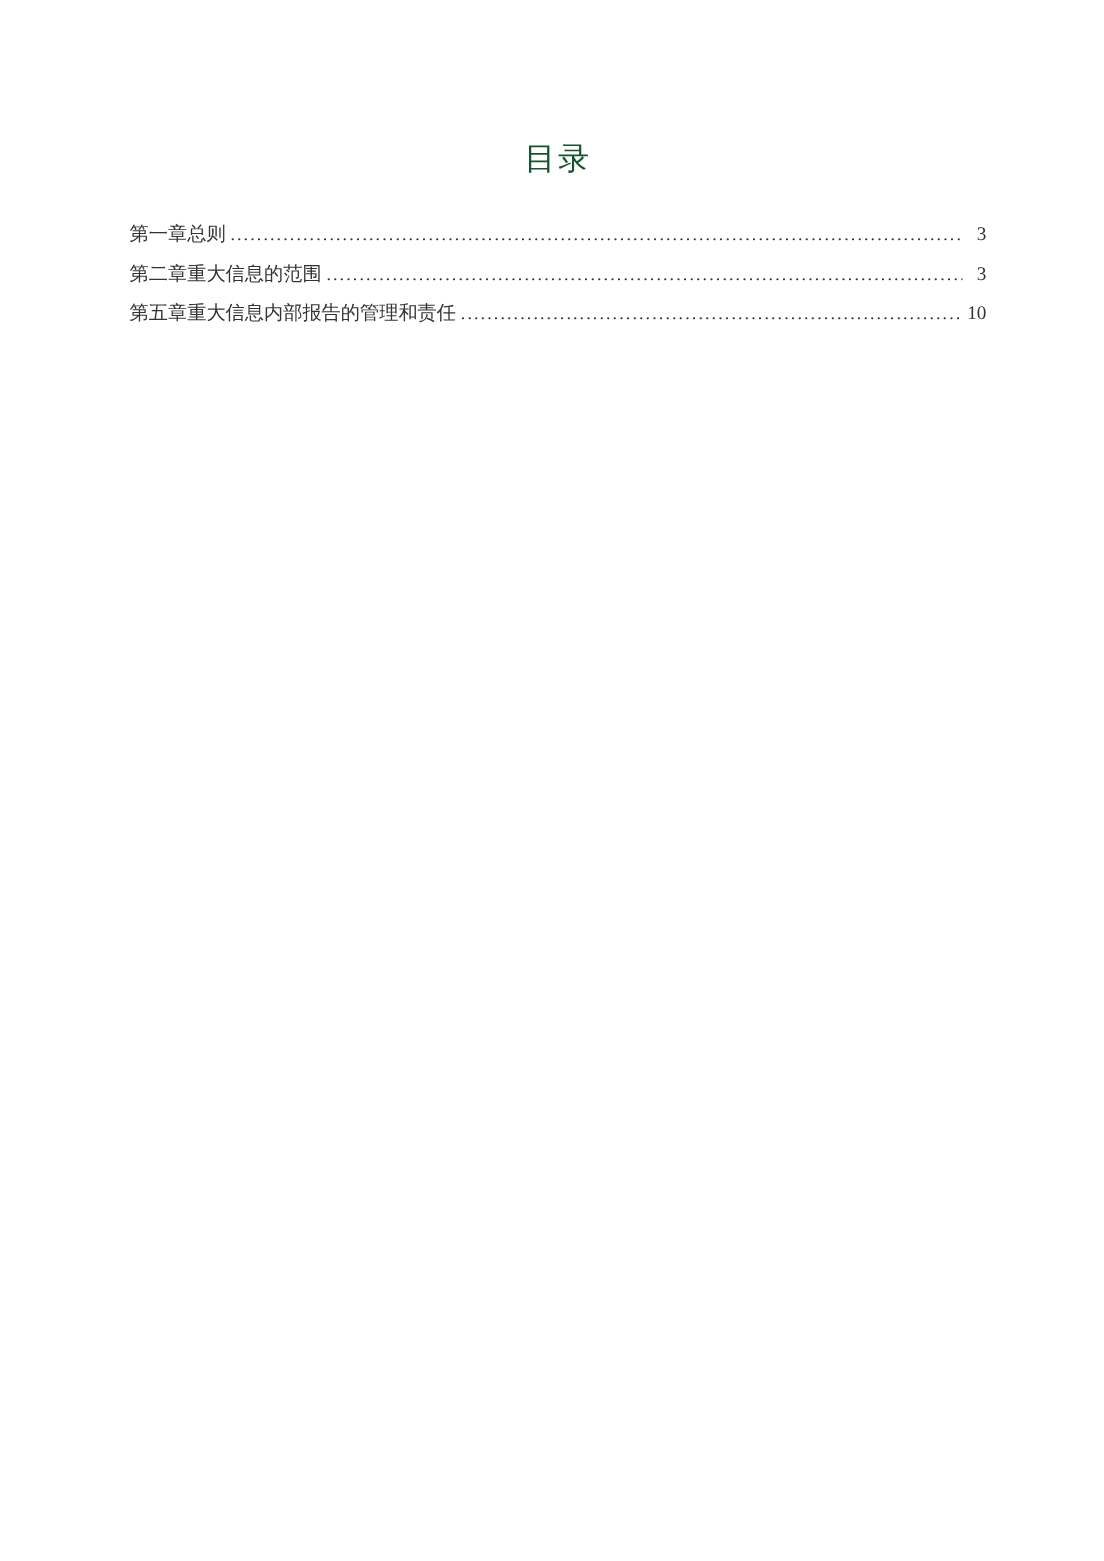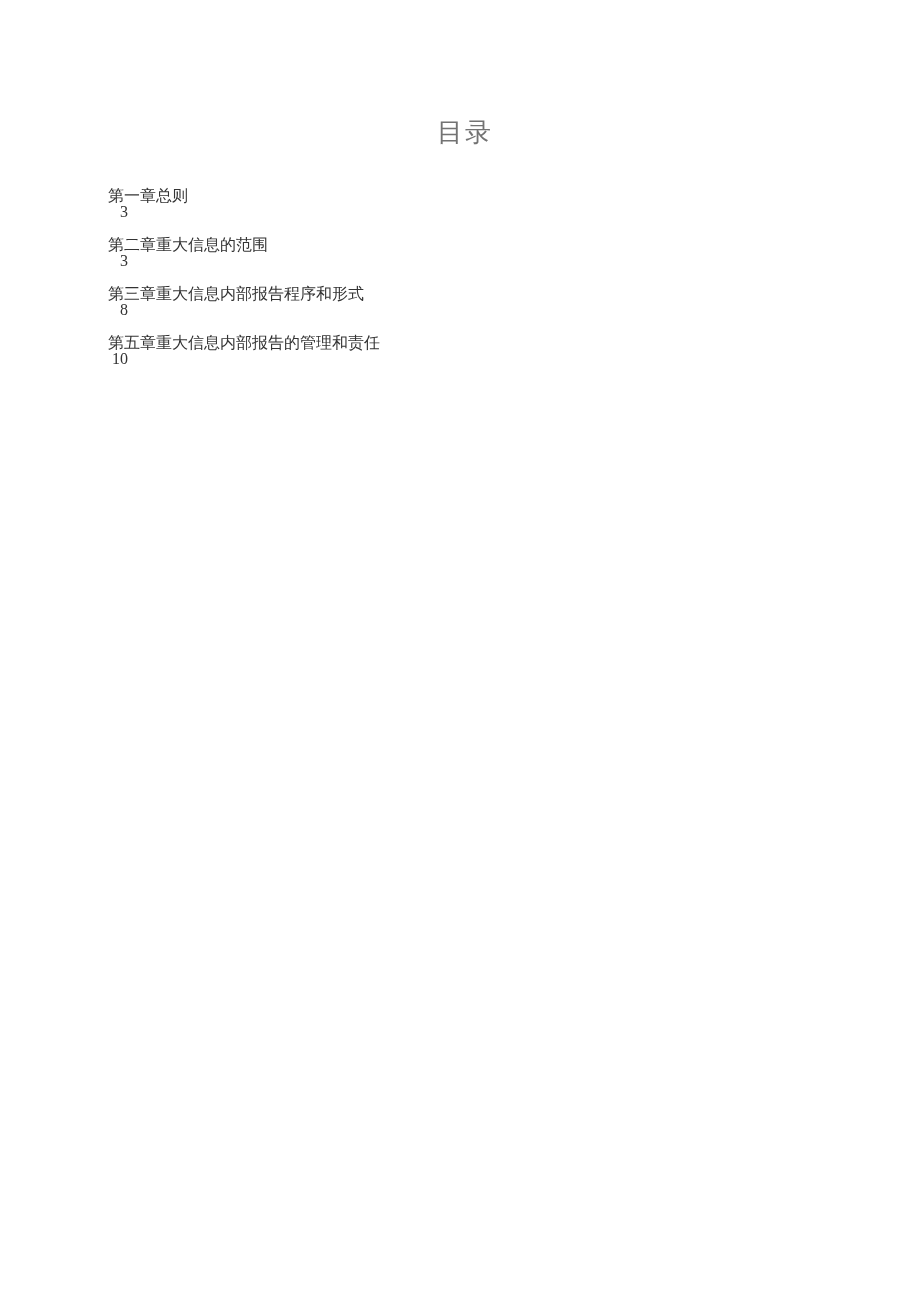--- a/index.html
+++ b/index.html
@@ -16,32 +16,31 @@
     }
     .page {
       padding: 115px 98px 0 108px;
     }
     .title {
       text-align: center;
       font-size: 26px;
       font-weight: normal;
       letter-spacing: 2px;
       margin-bottom: 38px;
-      color: #737373;
+      color: #14532d;
     }
     .toc {
       font-size: 16px;
       color: #333333;
     }
     .toc-row {
       display: flex;
-      align-items: flex-start;
+      align-items: flex-end;
       margin-bottom: 17px;
       line-height: 1;
-      flex-direction: column;
     }
     .toc-label {
       white-space: nowrap;
       padding-right: 4px;
     }
     .toc-leader {
       flex: 1;
       overflow: hidden;
       position: relative;
       height: 1em;
@@ -74,23 +73,18 @@
       <span class="toc-label">第一章总则</span>
       <span class="toc-leader"></span>
       <span class="toc-page">3</span>
     </div>
     <div class="toc-row">
       <span class="toc-label">第二章重大信息的范围</span>
       <span class="toc-leader"></span>
       <span class="toc-page">3</span>
     </div>
     <div class="toc-row">
-      <span class="toc-label">第三章重大信息内部报告程序和形式</span>
-      <span class="toc-leader"></span>
-      <span class="toc-page">8</span>
-    </div>
-    <div class="toc-row">
       <span class="toc-label">第五章重大信息内部报告的管理和责任</span>
       <span class="toc-leader"></span>
       <span class="toc-page">10</span>
     </div>
   </div>
 </div>
 
 </body></html>

